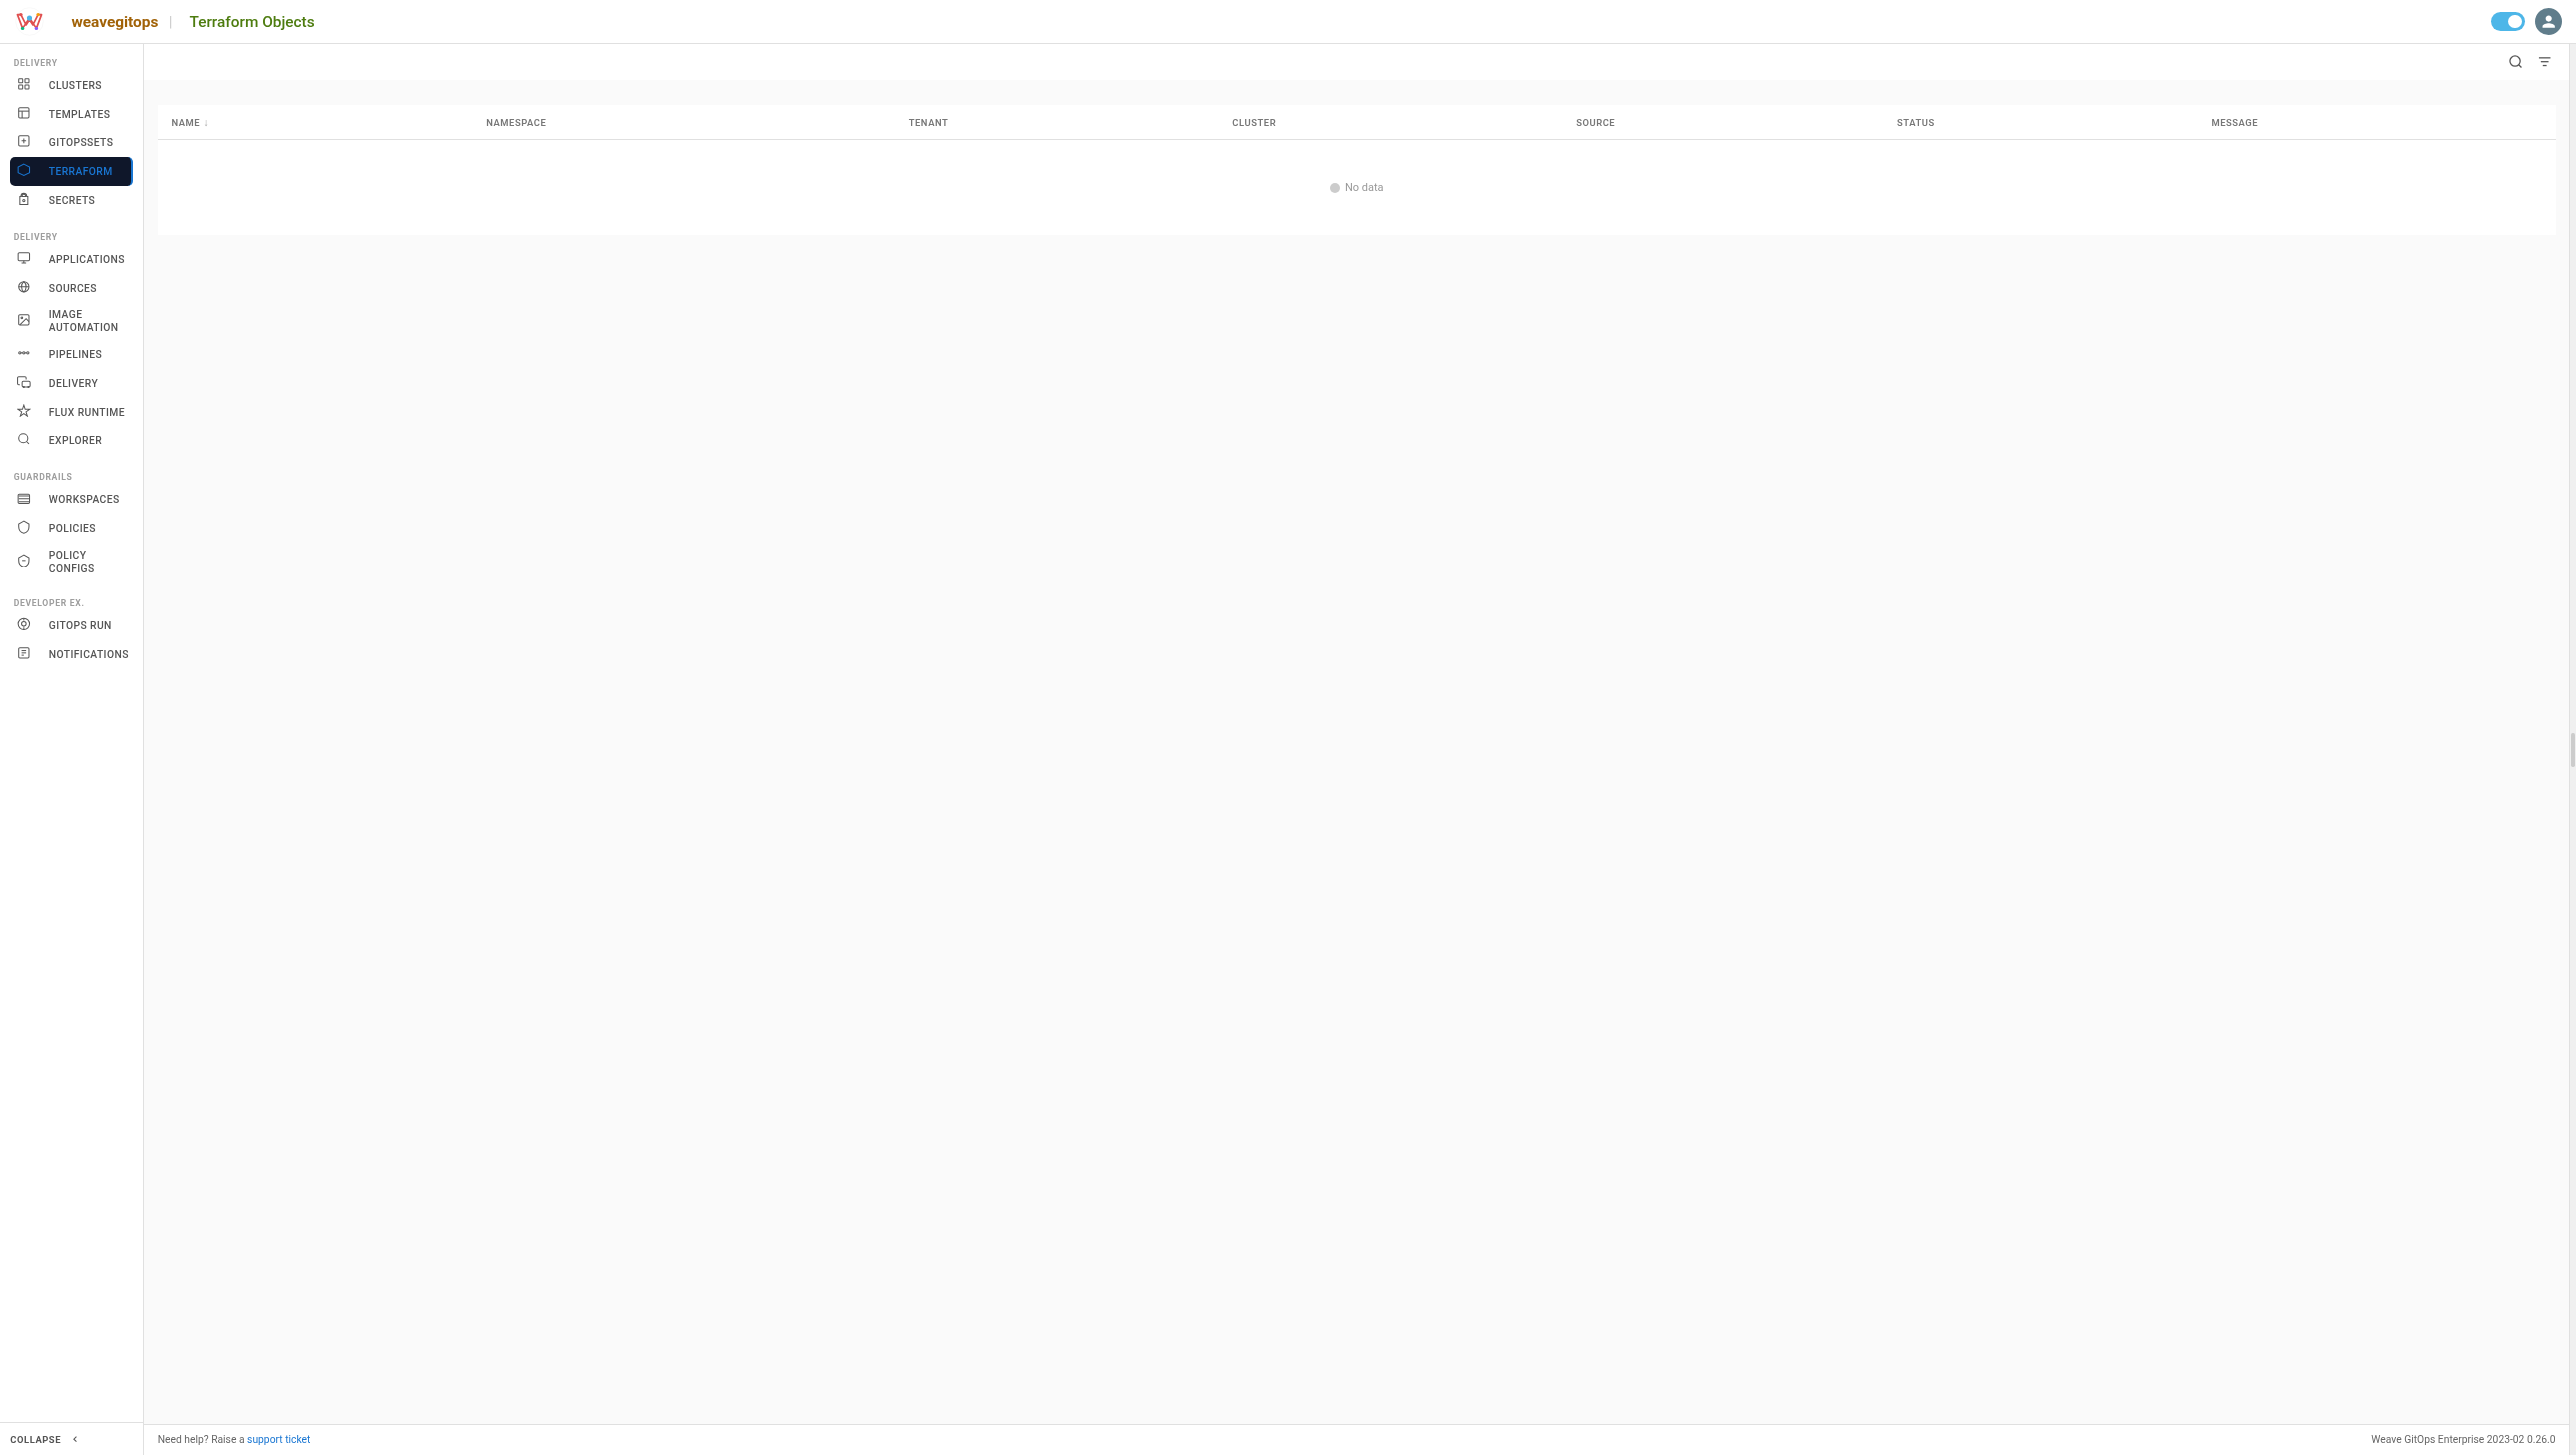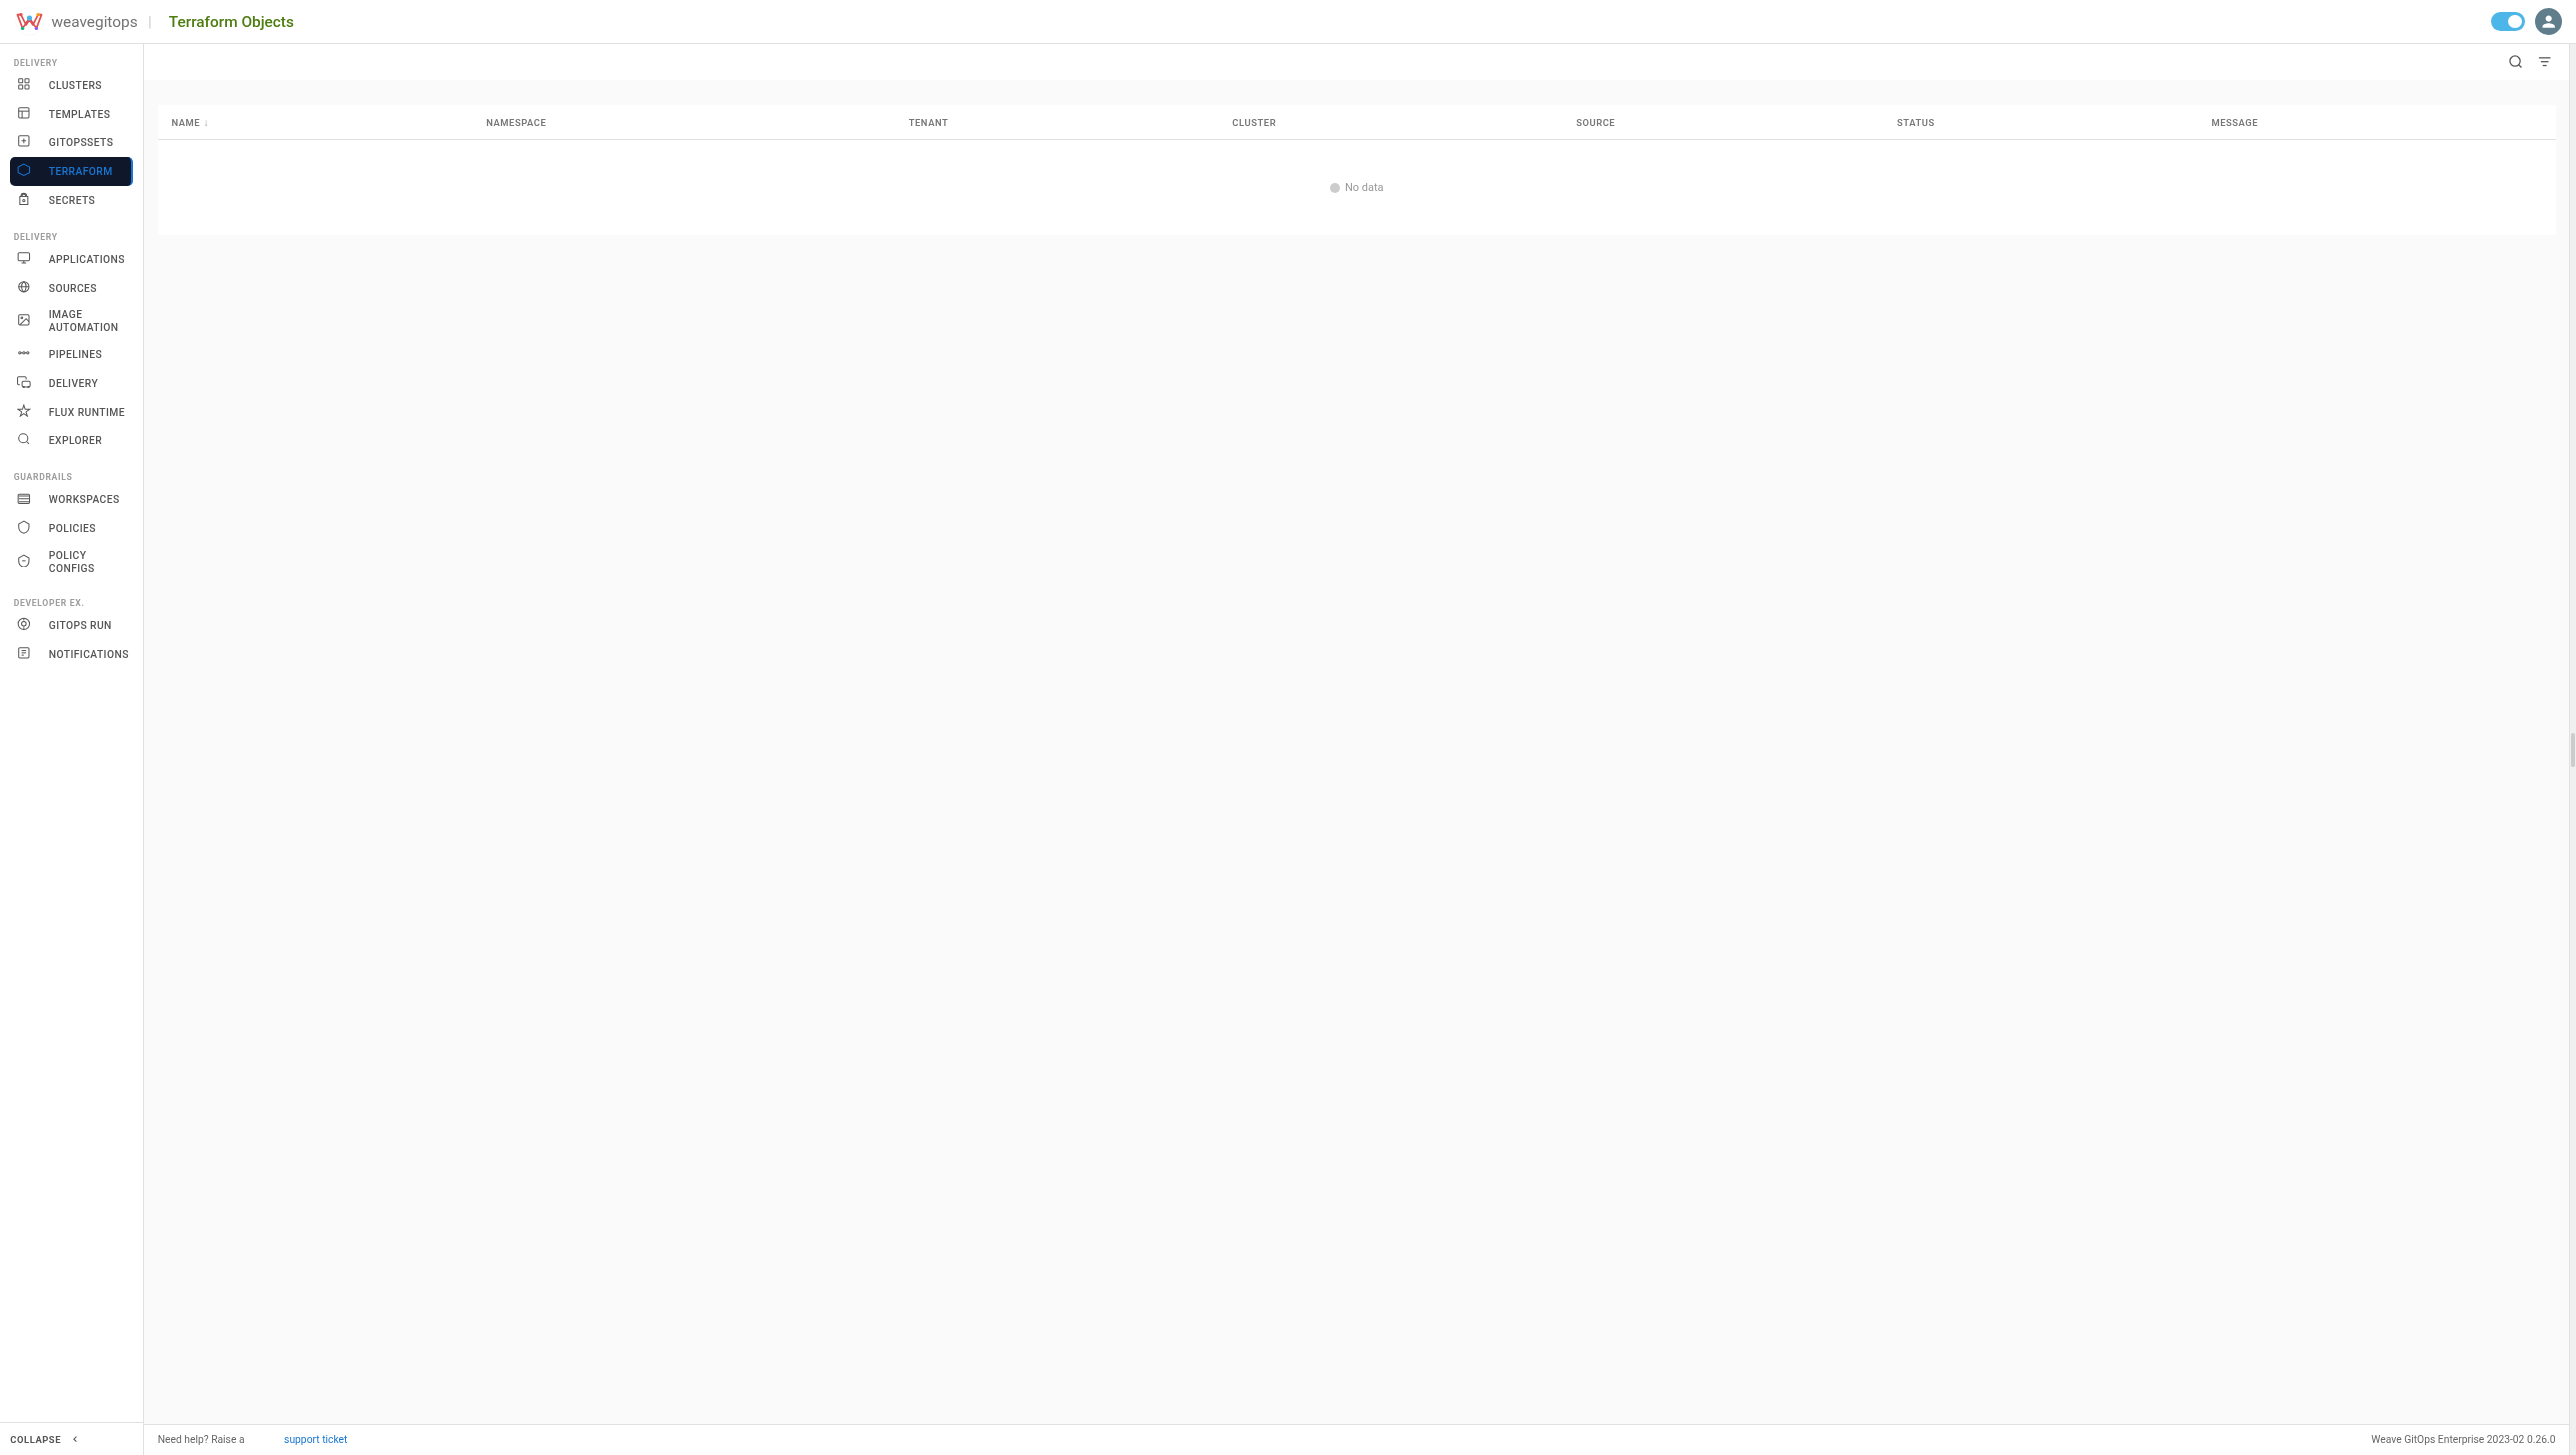--- a/index.html
+++ b/index.html
@@ -6,21 +6,21 @@
     body { font-family: -apple-system, BlinkMacSystemFont, 'Segoe UI', Roboto, sans-serif; display: flex; flex-direction: column; height: 100vh; overflow: hidden; background: #f5f5f5; }
 
     
     .header {
       display: flex; align-items: center; justify-content: space-between;
       height: 44px; background: #fff; border-bottom: 0.9px solid #e0e0e0;
       padding: 0 13.7px; flex-shrink: 0; z-index: 10;
     }
     .header-left { display: flex; align-items: center; gap: 10.3px; }
     .logo { display: flex; align-items: center; gap: 6.8px; }
-    .logo-text { font-size: 15.4px; font-weight: 400; color: #737373; }
+    .logo-text { font-size: 15.4px; font-weight: 700; color: #a16207; margin-left: 20px; }
     .page-title { font-size: 15.4px; font-weight: 500; color: #4d7c0f; margin-left: 6.8px; }
     .header-right { display: flex; align-items: center; gap: 10.3px; }
 
     
     .toggle-switch { position: relative; width: 34px; height: 19px; }
     .toggle-switch input { opacity: 0; width: 0; height: 0; }
     .toggle-slider {
       position: absolute; cursor: pointer; top: 0; left: 0; right: 0; bottom: 0;
       background: #4db6e8; border-radius: 19px; transition: 0.3s;
     }
@@ -88,21 +88,21 @@
     .th-name { display: flex; align-items: center; gap: 3.4px; }
     .sort-icon { color: #aaa; font-size: 10.3px; }
     .no-data-icon { display: inline-block; width: 10.3px; height: 10.3px; border-radius: 50%; background: #ccc; margin-right: 5.1px; vertical-align: middle; }
 
     
     .footer-bar {
       background: #fff; border-top: 0.9px solid #e0e0e0;
       padding: 8.6px 13.7px; display: flex; justify-content: space-between; align-items: center;
       font-size: 10.3px; color: #666; flex-shrink: 0;
     }
-    .footer-bar a { color: #1976d2; text-decoration: none; margin-left: 37px; }
+    .footer-bar a { color: #1976d2; text-decoration: none; }
 
     
     .right-handle {
       width: 6.8px; background: #e0e0e0; cursor: pointer; flex-shrink: 0;
       display: flex; align-items: center; justify-content: center;
     }
 
     
     .logo-svg { width: 31px; height: 31px; }
   </style>

